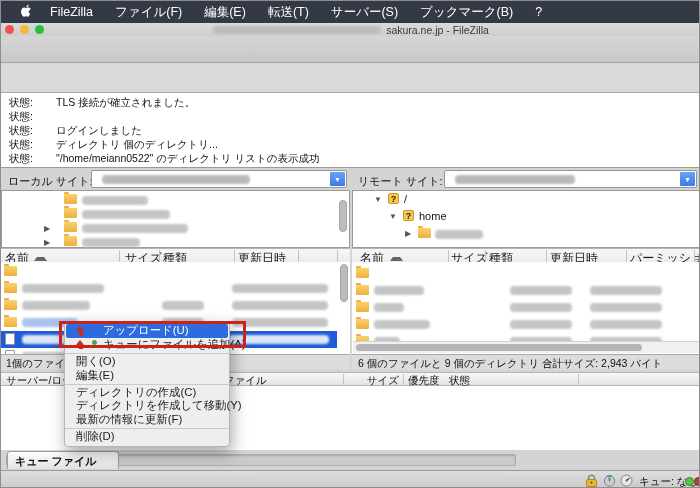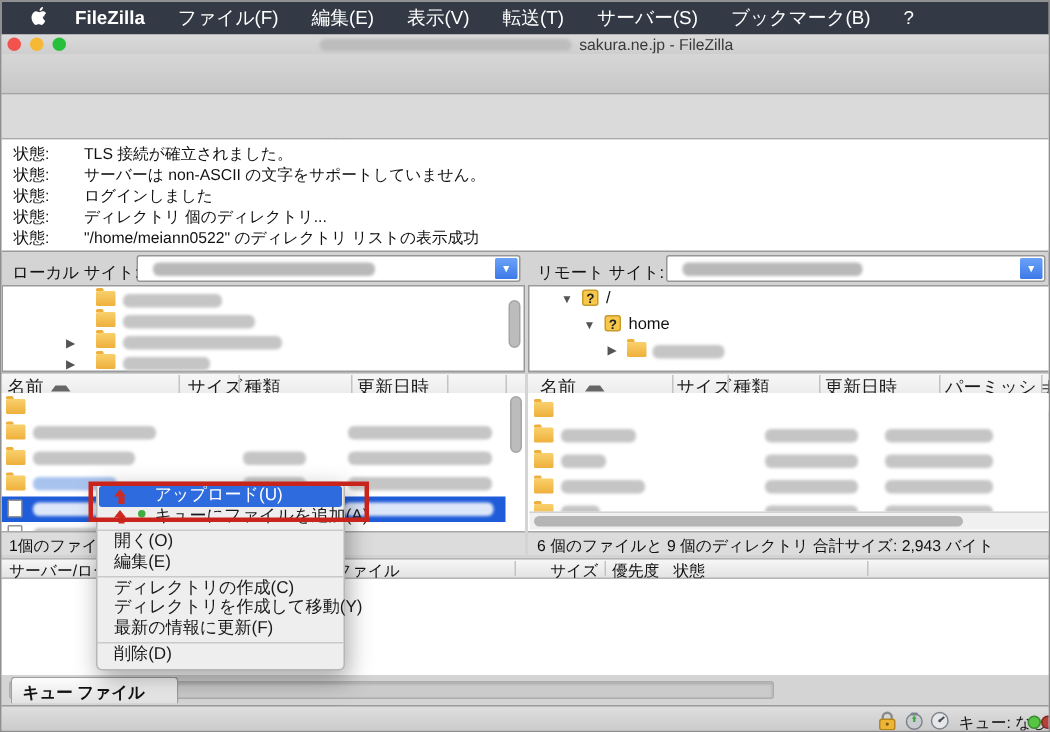--- a/index.html
+++ b/index.html
@@ -9,21 +9,21 @@
   .abs{position:absolute;}
   .blur{position:absolute;height:9px;border-radius:4px;background:#c5c5c5;filter:blur(1.1px);}
   .blur.dk{background:#b9b9b9;}
   .blur.wh{background:rgba(255,255,255,.85);}
 
   
   #menubar{left:0;top:0;width:700px;height:22px;background:#343a45;display:flex;align-items:center;
            color:#fff;font-size:12.5px;}
   #menubar .apple{margin-left:14px;margin-right:2px;width:22px;text-align:center;}
   #menubar .mitem{padding:0 11px;line-height:22px;white-space:nowrap;}
-  #menubar .mitem.app{font-weight:bold;}
+  #menubar .mitem.app{font-weight:normal;}
 
   
   #titlebar{left:0;top:22px;width:700px;height:13px;background:linear-gradient(#dadada,#cecece);}
   .tl{position:absolute;top:2px;width:9px;height:9px;border-radius:50%;}
   #titlebar .title-wrap{position:absolute;left:0;right:0;top:0;height:13px;display:flex;
         justify-content:center;align-items:center;gap:5px;font-size:10.5px;color:#3a3a3a;}
   #titlebar .tblur{width:168px;height:8px;border-radius:4px;background:#bdbdbd;filter:blur(1.2px);}
 
   
   #toolbar{left:0;top:35px;width:700px;height:27px;background:linear-gradient(#d6d6d6,#c8c8c8);
@@ -132,21 +132,20 @@
 
   <div id="menubar" class="abs">
     <span class="apple">
       <svg width="12" height="14" viewBox="0 0 12 14">
           <path fill="#fff" d="M8.4 7.4c0-1.6 1.3-2.4 1.4-2.4-.8-1.1-2-1.3-2.4-1.3-1-.1-2 .6-2.5.6-.5 0-1.3-.6-2.2-.6C1.6 3.7.5 4.6 0 6c-1 1.8-.3 4.4.7 5.8.5.7 1.1 1.5 1.9 1.5.7 0 1-.5 1.9-.5s1.2.5 2 .5 1.3-.7 1.8-1.4c.6-.8.8-1.6.8-1.6s-1.6-.6-1.7-2.9zM6.9 2.6c.4-.5.7-1.2.6-1.9-.6 0-1.3.4-1.7.9-.4.4-.7 1.1-.6 1.8.6.1 1.3-.3 1.7-.8z" transform="translate(1.5,0) scale(.95)"></path>
         </svg>
     </span>
     <span class="mitem app">FileZilla</span>
     <span class="mitem">ファイル(F)</span>
     <span class="mitem">編集(E)</span>
-    <span class="mitem">表示(V)</span>
     <span class="mitem">転送(T)</span>
     <span class="mitem">サーバー(S)</span>
     <span class="mitem">ブックマーク(B)</span>
     <span class="mitem">?</span>
   </div>
 
   <div id="titlebar" class="abs">
     <span class="tl" style="left:4px;background:#f2544d;"></span>
     <span class="tl" style="left:19px;background:#f5b935;"></span>
     <span class="tl" style="left:34px;background:#27c03c;"></span>
@@ -298,21 +297,20 @@
     <span id="qc-drop">▼</span>
   </div>
 
   <div id="log" class="abs">
     <div class="log-line" style="top:3px;">
         <span class="log-label">状態:</span>
         <span class="log-msg">TLS 接続が確立されました。</span>
       </div>
     <div class="log-line" style="top:17px;">
         <span class="log-label">状態:</span>
-        <span class="log-msg">サーバーは non-ASCII の文字をサポートしていません。</span>
       </div>
     <div class="log-line" style="top:31px;">
         <span class="log-label">状態:</span>
         <span class="log-msg">ログインしました</span>
       </div>
     <div class="log-line" style="top:45px;">
         <span class="log-label">状態:</span>
         <span class="log-msg">ディレクトリ 個のディレクトリ...</span>
       </div>
     <div class="log-line" style="top:59px;">

